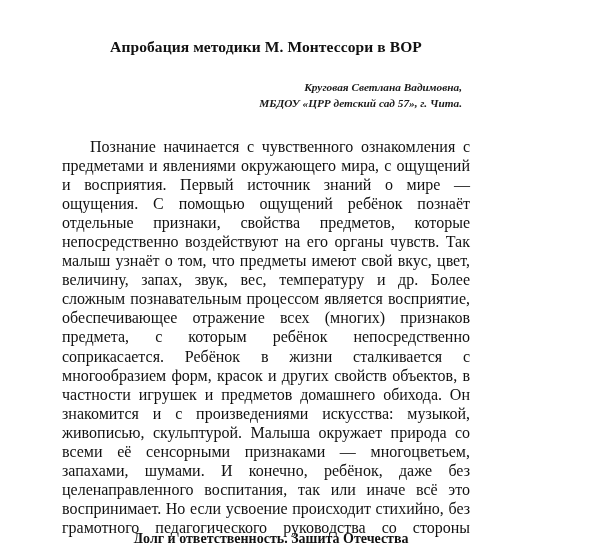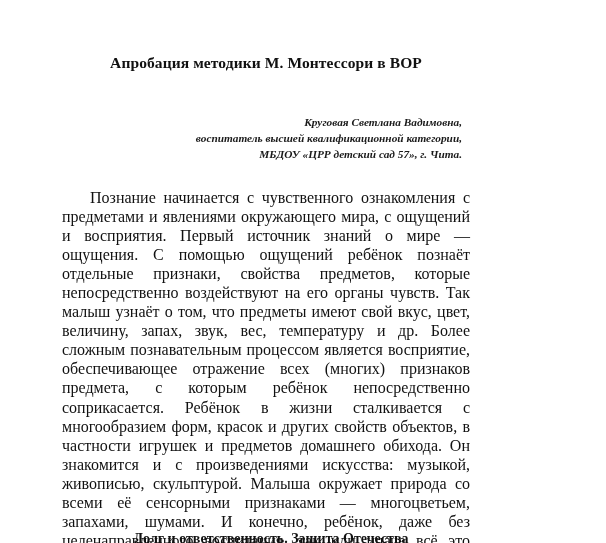--- a/index.html
+++ b/index.html
@@ -12,36 +12,36 @@
     background: #ffffff;
     font-family: "Liberation Serif", serif;
     color: #000000;
     overflow: hidden;
   }
   .page {
     position: relative;
     width: 532px;
     height: 543px;
     box-sizing: border-box;
-    padding: 16px 62px;
+    padding: 0 62px;
   }
   .title-block {
     padding-top: 36px;
     text-align: center;
   }
   .title-line {
     font-family: "Liberation Serif", serif;
     font-weight: bold;
     font-size: 15.5px;
     line-height: 21px;
     letter-spacing: 0.1px;
     color: #111111;
   }
   .byline-block {
-    margin-top: 41px;
+    margin-top: 22px;
     text-align: right;
     padding-right: 8px;
   }
   .byline-line {
     font-family: "Liberation Serif", serif;
     font-style: italic;
     font-weight: bold;
     font-size: 11.3px;
     line-height: 16px;
     color: #1a1a1a;
@@ -80,21 +80,20 @@
 <body>
 
 <div class="page">
 
   <div class="title-block">
     <div class="title-line">Апробация методики М. Монтессори в ВОР</div>
   </div>
 
   <div class="byline-block">
     <div class="byline-line">Круговая Светлана Вадимовна,</div>
-    <div class="byline-line">воспитатель высшей квалификационной категории,</div>
     <div class="byline-line">МБДОУ «ЦРР детский сад 57», г. Чита.</div>
   </div>
 
   <div class="body-block">
     <p class="body-par">Познание начинается с чувственного ознакомления с предметами и явлениями окружающего мира, с ощущений и восприятия. Первый источник знаний о мире —ощущения.  С помощью ощущений ребёнок познаёт отдельные признаки, свойства предметов, которые непосредственно воздействуют на его органы чувств. Так малыш узнаёт о том, что предметы имеют свой вкус, цвет, величину, запах, звук, вес, температуру и др. Более сложным познавательным процессом является восприятие, обеспечивающее отражение всех (многих) признаков предмета, с которым ребёнок непосредственно соприкасается. Ребёнок в жизни сталкивается с многообразием форм, красок и других свойств объектов, в частности игрушек и предметов домашнего обихода. Он знакомится и с произведениями искусства: музыкой, живописью, скульптурой. Малыша окружает природа со всеми её сенсорными признаками — многоцветьем, запахами, шумами. И конечно, ребёнок, даже без целенаправленного воспитания, так или иначе всё это воспринимает. Но если усвоение происходит стихийно, без грамотного педагогического руководства со стороны взрослых, оно нередко оказывается поверхностным, неполноценным. Ощущения и восприятие поддаются развитию, совершенствованию, особенно в период дошкольного детва. Сенсорное развитие во все времена было и остается важным и необходимым для полноценного воспитания детей. И тут на помощь приходят материалы и методика Марии Монтессори.</p>
   </div>
 
   <div class="footer-block">
     <div class="footer-heading">Долг и ответственность. Защита Отечества</div>
   </div>

